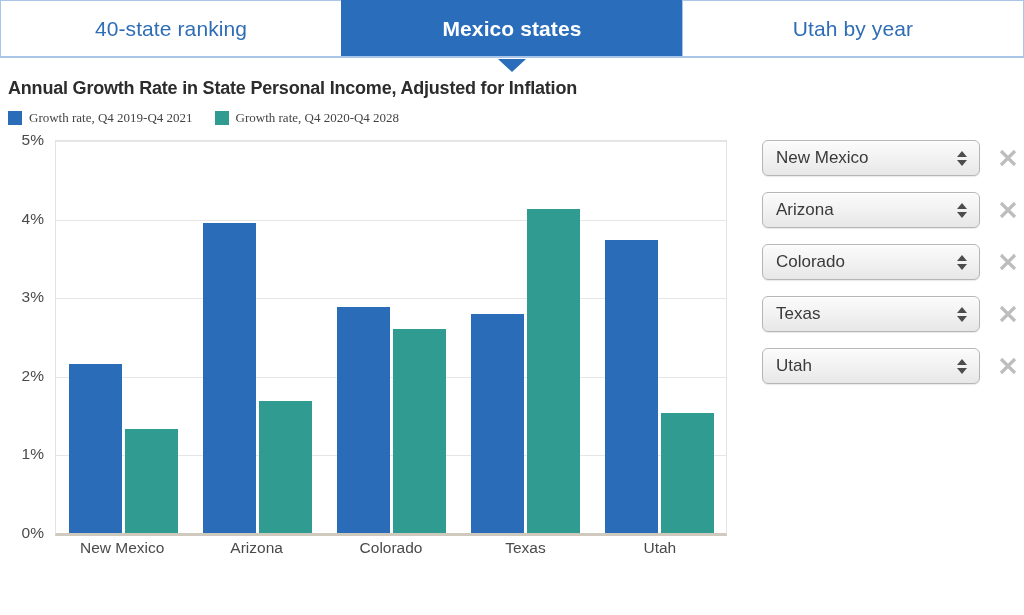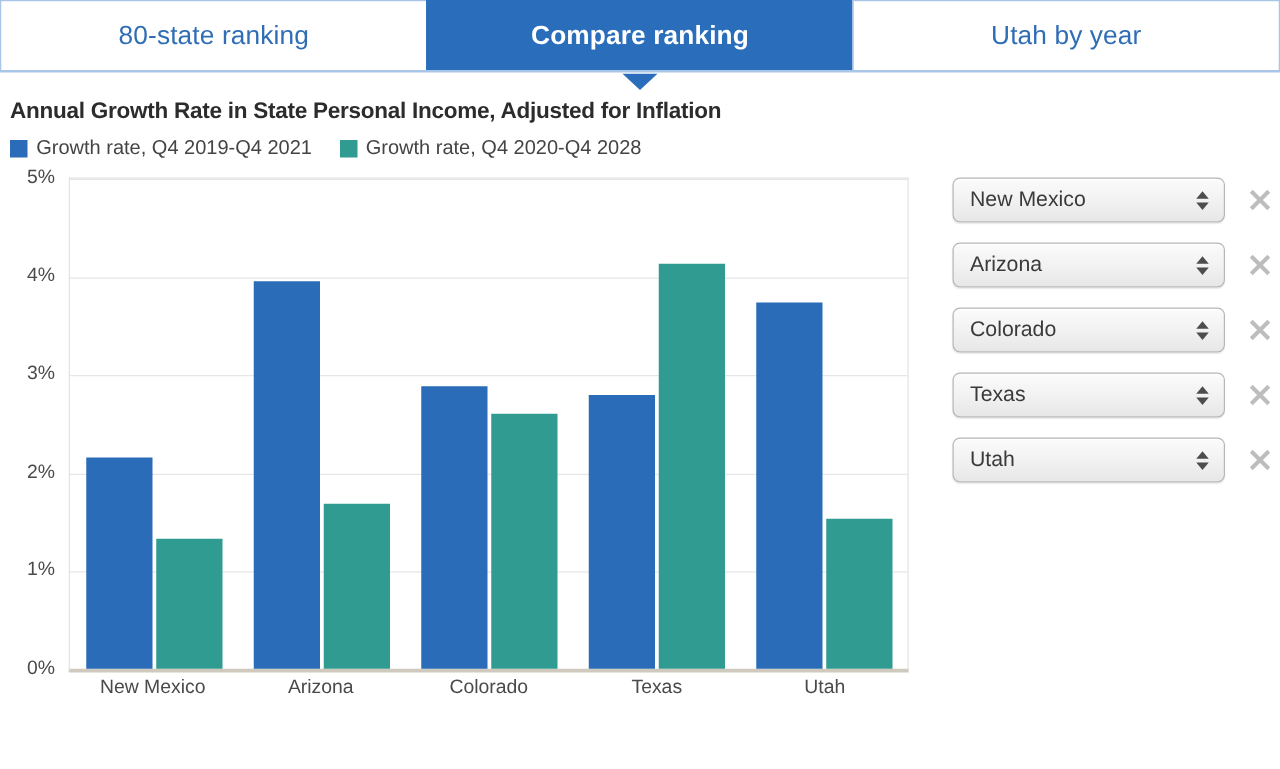--- a/index.html
+++ b/index.html
@@ -65,22 +65,23 @@
     font-size: 18px;
     font-weight: bold;
     color: #2c2c2c;
     letter-spacing: -0.2px;
   }
   .legend {
     margin: 11px 0 0 8px;
     display: flex;
     align-items: center;
     gap: 22px;
-    font-size: 16px;
+    font-size: 13px;
     color: #444444;
+    font-family: Liberation Serif, serif;
   }
   .legend-item {
     display: flex;
     align-items: center;
     gap: 7px;
   }
   .legend-swatch {
     width: 14px;
     height: 14px;
     display: inline-block;
@@ -231,24 +232,24 @@
     border: none;
     padding: 0;
   }
   .remove-btn svg { display: block; }
 </style>
 </head>
 <body>
 
 <div class="tabbar">
   <div class="tab">
-    <span>80-state ranking</span>
+    <span>40-state ranking</span>
   </div>
   <div class="tab active">
-    <span>Compare ranking</span>
+    <span>Mexico states</span>
     <span class="tab-pointer"></span>
   </div>
   <div class="tab">
     <span>Utah by year</span>
   </div>
 </div>
 
 <h1 class="chart-title">Annual Growth Rate in State Personal Income, Adjusted for Inflation</h1>
 
 <div class="legend">

